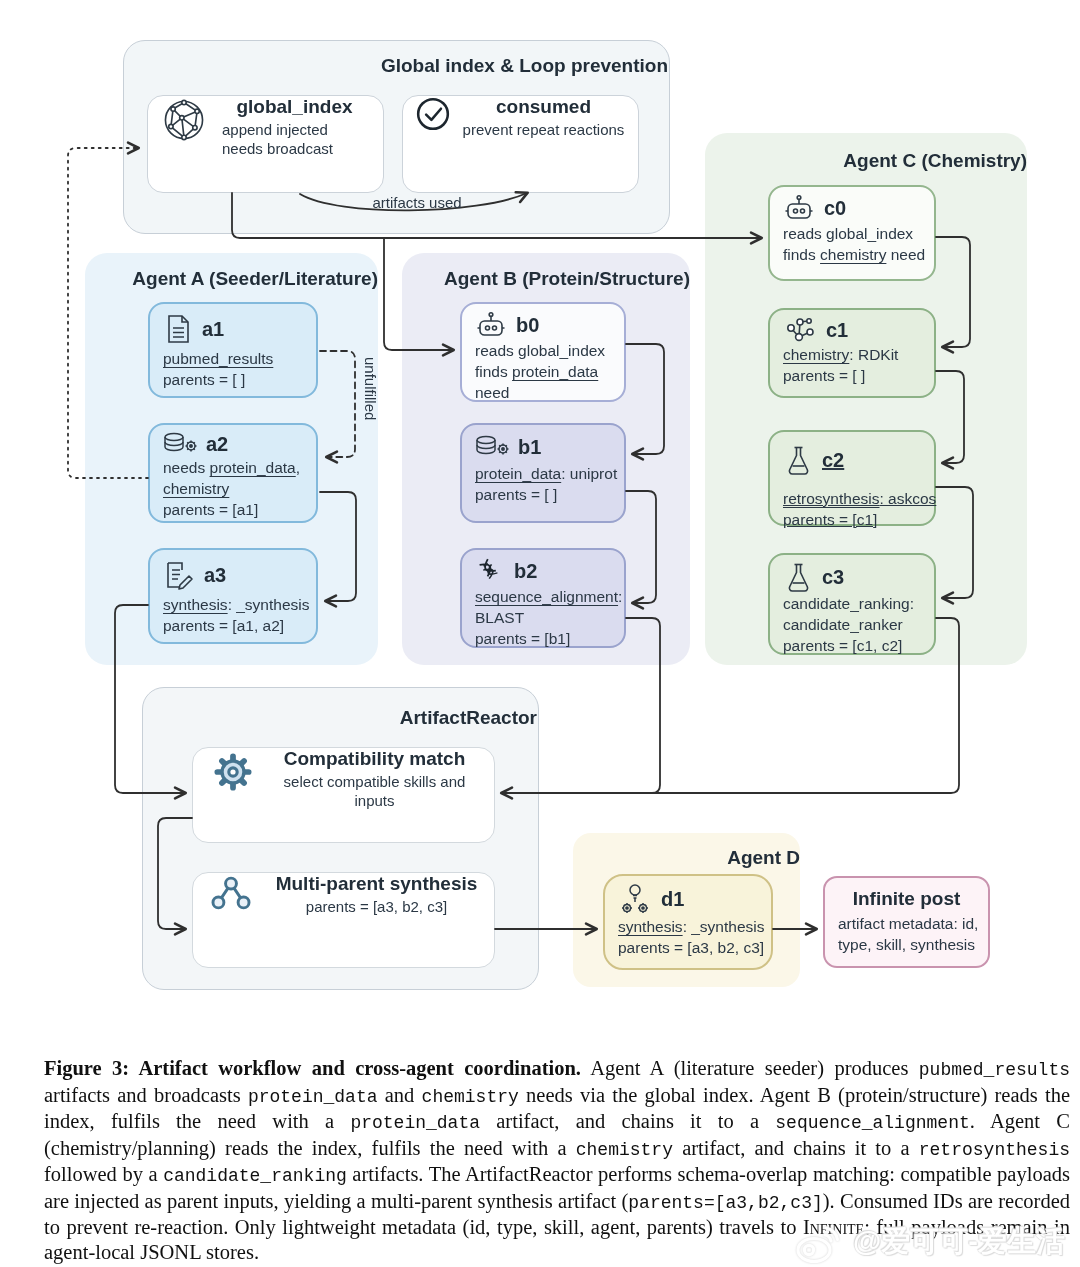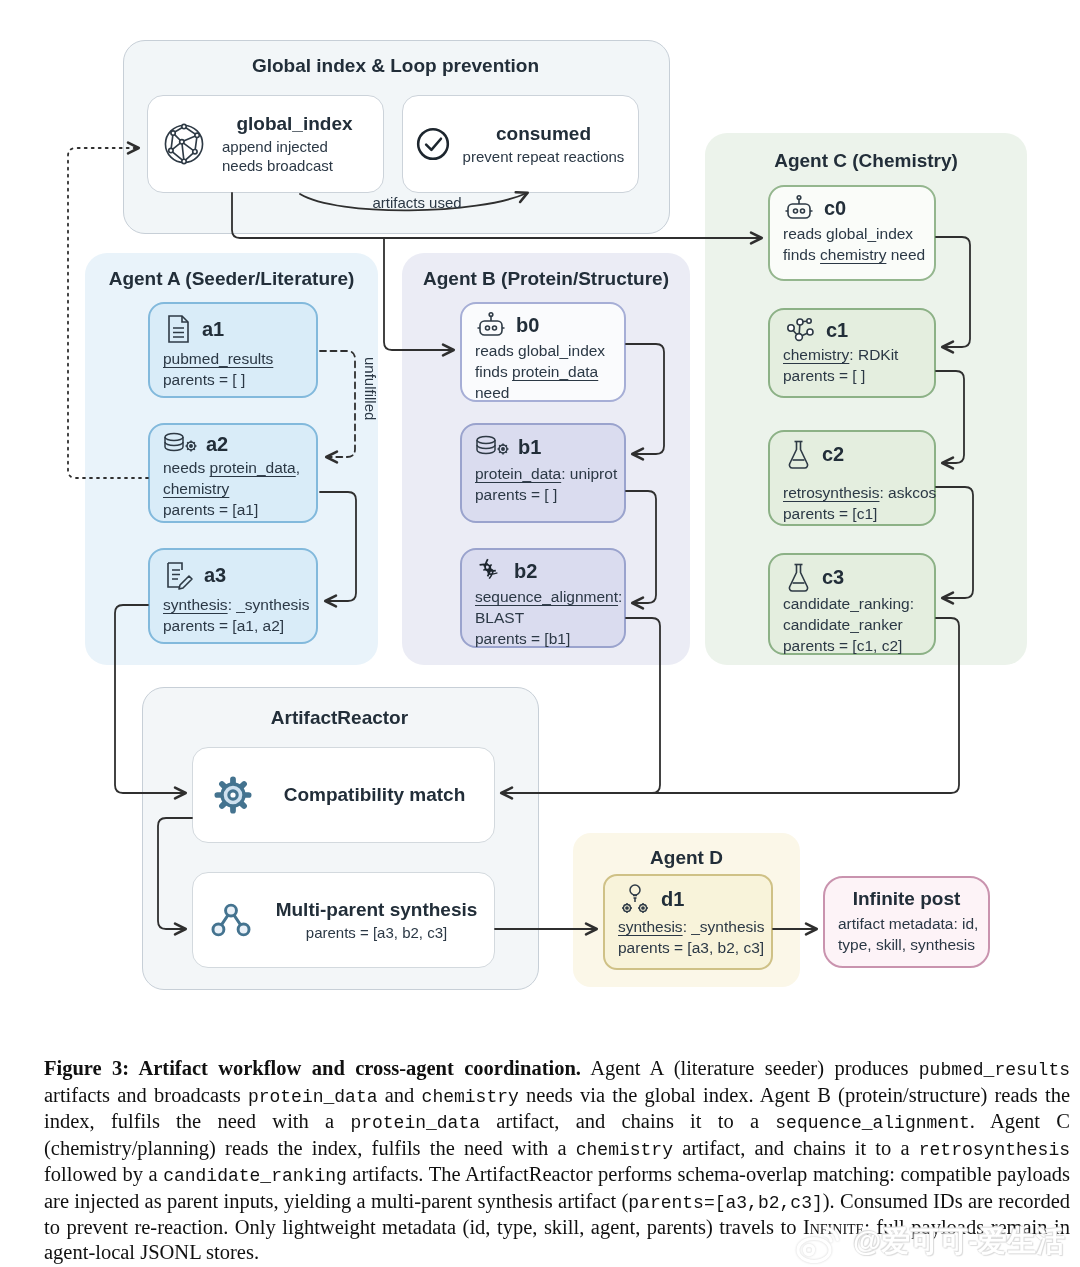--- a/index.html
+++ b/index.html
@@ -1,26 +1,26 @@
 <!DOCTYPE html>
 <html><head>
 <meta charset="utf-8">
 <style>
   html,body{margin:0;padding:0;background:#fff;}
   .stage{position:relative;width:1080px;height:1267px;background:#fff;overflow:hidden;
          font-family:"Liberation Sans",sans-serif;color:#2b3845;}
   .container{position:absolute;border-radius:22px;}
-  .ctitle{position:absolute;font-weight:bold;font-size:19px;color:#222e39;text-align:center;}
+  .ctitle{position:absolute;font-weight:bold;font-size:19px;color:#222e39;text-align:right;}
   .node{position:absolute;border-radius:16px;border:2px solid;box-sizing:border-box;padding:9px 0 0 13px;background:#fff;}
   .node-head{display:flex;align-items:center;gap:9px;font-weight:bold;font-size:20px;color:#222e39;}
   .nline{font-size:15.5px;line-height:21px;color:#2b3845;white-space:nowrap;}
   .nlines{margin-top:3px;}
   .u{text-decoration:underline;text-underline-offset:3px;text-decoration-thickness:1.3px;}
   .wbox{position:absolute;border-radius:16px;border:1.6px solid #ccd3da;background:#fff;box-sizing:border-box;
-        display:flex;align-items:center;gap:10px;padding:0 12px;}
+        display:flex;gap:10px;padding:0 12px;}
   .wbox .col{flex:1;text-align:center;}
   .wbox .btitle{font-weight:bold;font-size:19px;color:#222e39;}
   .wbox .bsub{font-size:15px;line-height:19px;color:#2b3845;margin-top:2px;}
   .wbox .bsub.left{text-align:left;}
   .wires{position:absolute;left:0;top:0;pointer-events:none;}
   .floatlabel{position:absolute;font-size:15px;color:#2b3845;}
   .vertlabel{position:absolute;font-size:15px;color:#2b3845;writing-mode:vertical-rl;}
   .caption{position:absolute;left:28px;top:1040px;width:1026px;margin:16px;text-align:justify;
            font-family:"Liberation Serif",serif;font-size:20.5px;line-height:24.5px;color:#101010;}
   .cap-bold{font-weight:bold;}
@@ -244,21 +244,21 @@
         </svg>
       </span>
       <span>c1</span>
     </div>
     <div class="nlines" style="margin-top:0;">
         <div class="nline"><span class="u">chemistry</span><span>: RDKit</span></div>
         <div class="nline"><span>parents = [ ]</span></div>
       </div>
   </div>
 
-  <div class="node" style="left:768px;top:430px;width:168px;height:96px;background:#e4eedf;border-color:#8cb186;padding-top:6px;">
+  <div class="node" style="left:768px;top:430px;width:168px;height:96px;background:#e4eedf;border-color:#8cb186;padding-top:12px;text-decoration:underline;">
     <div class="node-head">
       <span>
         <svg class="icon" width="30" height="32" viewBox="0 0 30 32" fill="none" stroke="#2e3a45" stroke-width="1.6">
           <path d="M11.5 3.5 h8"></path>
           <path d="M13.5 3.5 v8 L6.8 25.5 a3 3 0 0 0 2.7 4.5 h12 a3 3 0 0 0 2.7 -4.5 L17.5 11.5 v-8" stroke-linejoin="round"></path>
           <path d="M9.5 22 h12"></path>
         </svg>
       </span>
       <span>c2</span>
     </div>
@@ -294,41 +294,42 @@
             <path d="M34 23 h4 M23 34 v4 M12 23 h-4 M23 12 v-4"></path>
             <path d="M30.8 30.8 l2.8 2.8 M15.2 30.8 l-2.8 2.8 M15.2 15.2 l-2.8 -2.8 M30.8 15.2 l2.8 -2.8"></path>
           </g>
           <circle cx="23" cy="23" r="10.5" fill="#cfe1ef" stroke-width="3.2"></circle>
           <circle cx="23" cy="23" r="4" fill="#ffffff" stroke-width="3"></circle>
         </g>
       </svg>
     </span>
     <div class="col">
       <div class="btitle">Compatibility match</div>
+      <div class="bsub">select compatible skills and inputs</div>
     </div>
   </div>
 
   <div class="wbox" style="left:192px;top:872px;width:303px;height:96px;border-color:#d3d9de;gap:22px;padding:0 16px;">
     <span>
       <svg class="icon" width="44" height="40" viewBox="0 0 42 38" fill="none" stroke="#44738f" stroke-width="2.8">
         <path d="M21 10 L9 28 M21 10 L33 28"></path>
         <g fill="#eaf1f8">
             <circle cx="21" cy="10" r="5.2"></circle>
             <circle cx="9" cy="28" r="5.2"></circle>
             <circle cx="33" cy="28" r="5.2"></circle>
           </g>
       </svg>
     </span>
     <div class="col">
       <div class="btitle">Multi-parent synthesis</div>
       <div class="bsub">parents = [a3, b2, c3]</div>
     </div>
   </div>
 
-  <div class="node" style="left:603px;top:874px;width:170px;height:96px;background:#f8f3da;border-color:#cfc186;border-radius:14px;padding-top:6px;">
+  <div class="node" style="left:603px;top:874px;width:170px;height:96px;background:#f8f3da;border-color:#cfc186;border-radius:20px;padding-top:6px;">
     <div class="node-head">
       <span>
         <svg class="icon" width="34" height="34" viewBox="0 0 34 34" fill="none" stroke="#2e3a45" stroke-width="1.5">
           <circle cx="17" cy="8" r="5"></circle>
           <path d="M15 13.5 h4 M15.5 16 h3 M17 16 v4"></path>
           <g>
             <circle cx="9" cy="26" r="3.6"></circle>
               <circle cx="9" cy="26" r="1.1" fill="#2e3a45"></circle>
             <path d="M9 21 v1.5 M9 29.5 v1.5 M4 26 h1.5 M12.5 26 h1.5 M5.8 22.8 l1.1 1.1 M11.1 28.1 l1.1 1.1 M12.2 22.8 l-1.1 1.1 M6.9 28.1 l-1.1 1.1"></path>
             <circle cx="25" cy="26" r="3.6"></circle>
@@ -338,21 +339,21 @@
         </svg>
       </span>
       <span>d1</span>
     </div>
     <div class="nlines" style="margin-top:0;">
         <div class="nline"><span class="u">synthesis</span><span>: _synthesis</span></div>
         <div class="nline"><span>parents = [a3, b2, c3]</span></div>
       </div>
   </div>
 
-  <div class="node" style="left:823px;top:876px;width:167px;height:92px;background:#fdf3f7;border-color:#c993ae;border-radius:20px;padding-top:10px;">
+  <div class="node" style="left:823px;top:876px;width:167px;height:92px;background:#fdf3f7;border-color:#c993ae;border-radius:14px;padding-top:10px;">
     <div class="node-head" style="justify-content:center;padding-right:13px;font-size:19px;">
       <span>Infinite post</span>
     </div>
     <div class="nlines" style="font-size:15px;">
         <div class="nline"><span>artifact metadata: id,</span></div>
         <div class="nline"><span>type, skill, synthesis</span></div>
       </div>
   </div>
 
   <svg class="wires" width="1080" height="1267" viewBox="0 0 1080 1267">

